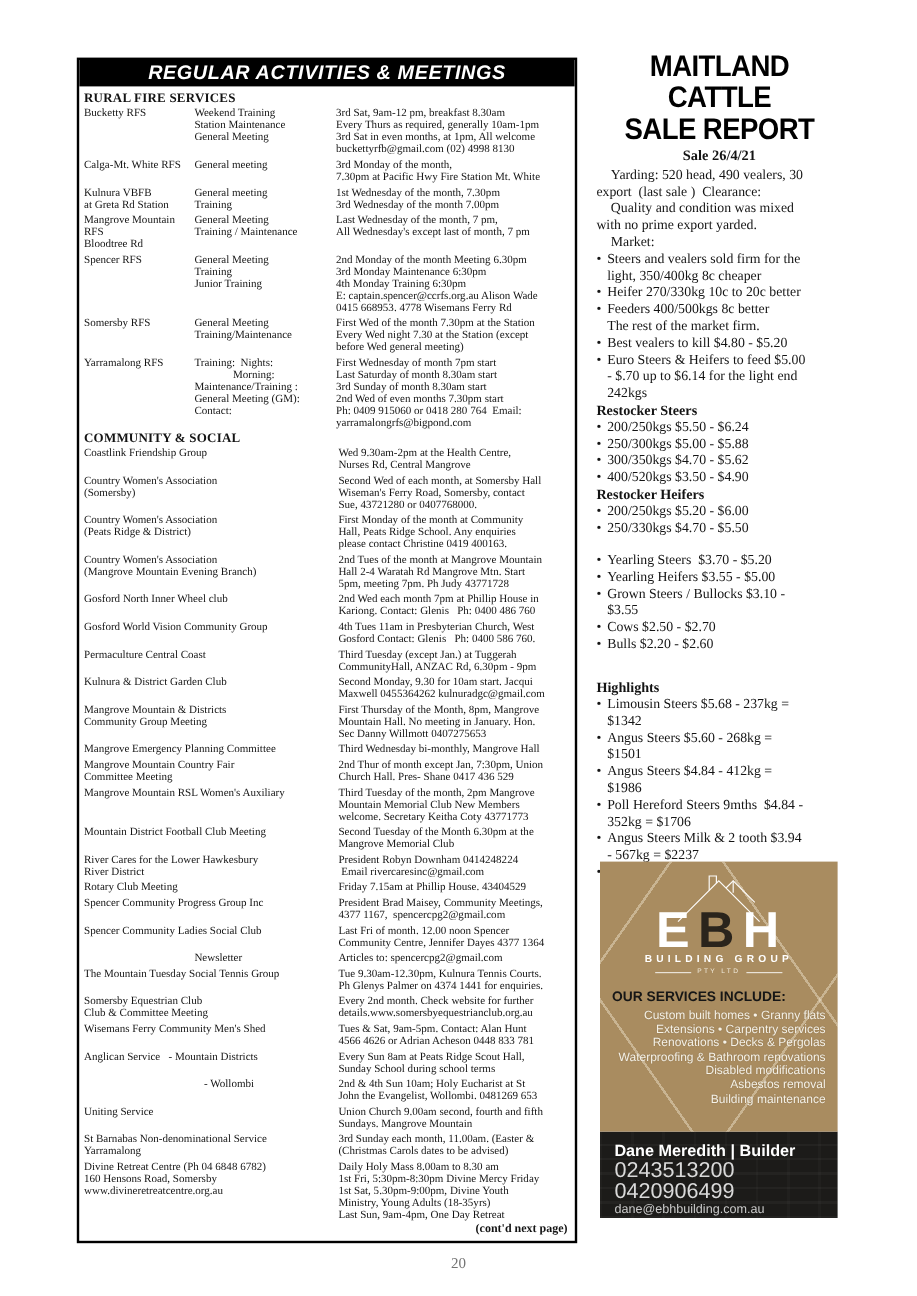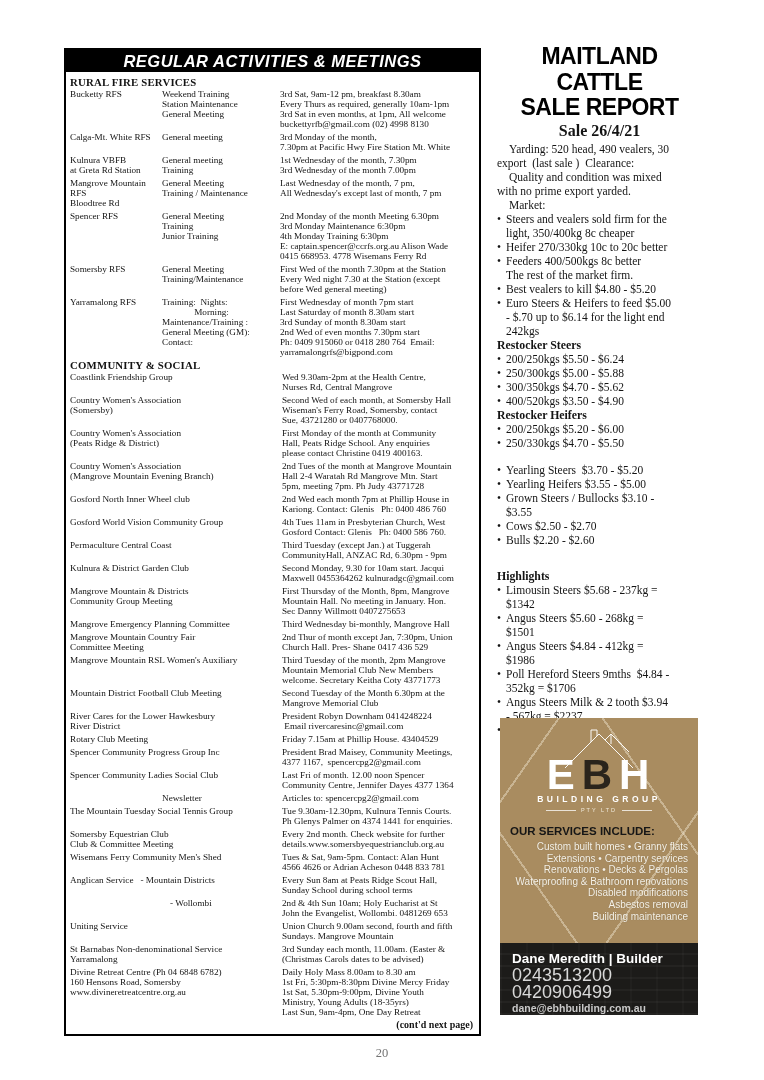--- a/index.html
+++ b/index.html
@@ -23,21 +23,21 @@
   .contd{text-align:right;font-weight:bold;font-size:10px;padding-right:2px;margin-top:1px;}
   .page-num{position:absolute;left:0;right:0;top:1046px;text-align:center;
             font-size:12.5px;color:#737373;}
 
   
   .right-col{position:absolute;left:497px;top:42px;width:205px;}
   .report-title{margin:0;text-align:center;white-space:pre-line;
                 font-family:"Liberation Sans", sans-serif;font-weight:bold;
                 font-size:23px;line-height:24px;letter-spacing:-.5px;color:#000;
                 transform:scaleY(1.08);transform-origin:top;}
-  .report-sub{text-align:center;font-weight:bold;font-size:16px;margin:8px 0 2px 0;}
+  .report-sub{text-align:center;font-weight:bold;font-size:12px;margin:8px 0 2px 0;}
   .rpara{margin:0;text-indent:12px;white-space:pre-wrap;font-size:11.5px;line-height:14px;}
   .bullet-item{position:relative;padding-left:9px;font-size:11.5px;line-height:14px;}
   .bdot{position:absolute;left:0;top:0;}
   .btext{white-space:pre-wrap;}
   .group-heading{font-weight:bold;font-size:11.8px;line-height:14px;}
   .gap{height:13px;}
   .gap-lg{height:22px;}
 
   
   .ad{position:absolute;left:500px;top:718px;width:198px;height:310px;
@@ -59,21 +59,21 @@
   .services-title{color:#161616;font-weight:bold;font-size:11.5px;margin:12px 10px 4px 10px;}
   .service-line{color:#f6f2e7;font-size:10px;line-height:11.6px;margin:0 10px;
                 text-shadow:0 0 1px rgba(0,0,0,.25);text-align:right;}
   .ad-dark{height:72px;box-sizing:border-box;padding:7px 12px 0 12px;color:#fff;
       background:
         repeating-linear-gradient(0deg, rgba(255,255,255,.035) 0 2px, transparent 2px 12px),
         repeating-linear-gradient(90deg, rgba(255,255,255,.025) 0 2px, transparent 2px 26px),
         #1c1b19;}
   .contact-name{font-weight:bold;font-size:13.5px;line-height:17px;}
   .contact-phone{font-size:18px;line-height:17px;color:#d9d9d9;}
-  .contact-email{font-size:10.5px;line-height:14px;color:#c9c9c9;font-weight:bold;}
+  .contact-email{font-size:10.5px;line-height:14px;color:#c9c9c9;}
 </style>
 </head>
 <body>
 
 <div class="left-box">
   <div class="left-header">REGULAR ACTIVITIES &amp; MEETINGS</div>
   <div class="left-content">
 
     <section>
       <div class="sec-h">RURAL FIRE SERVICES</div>

